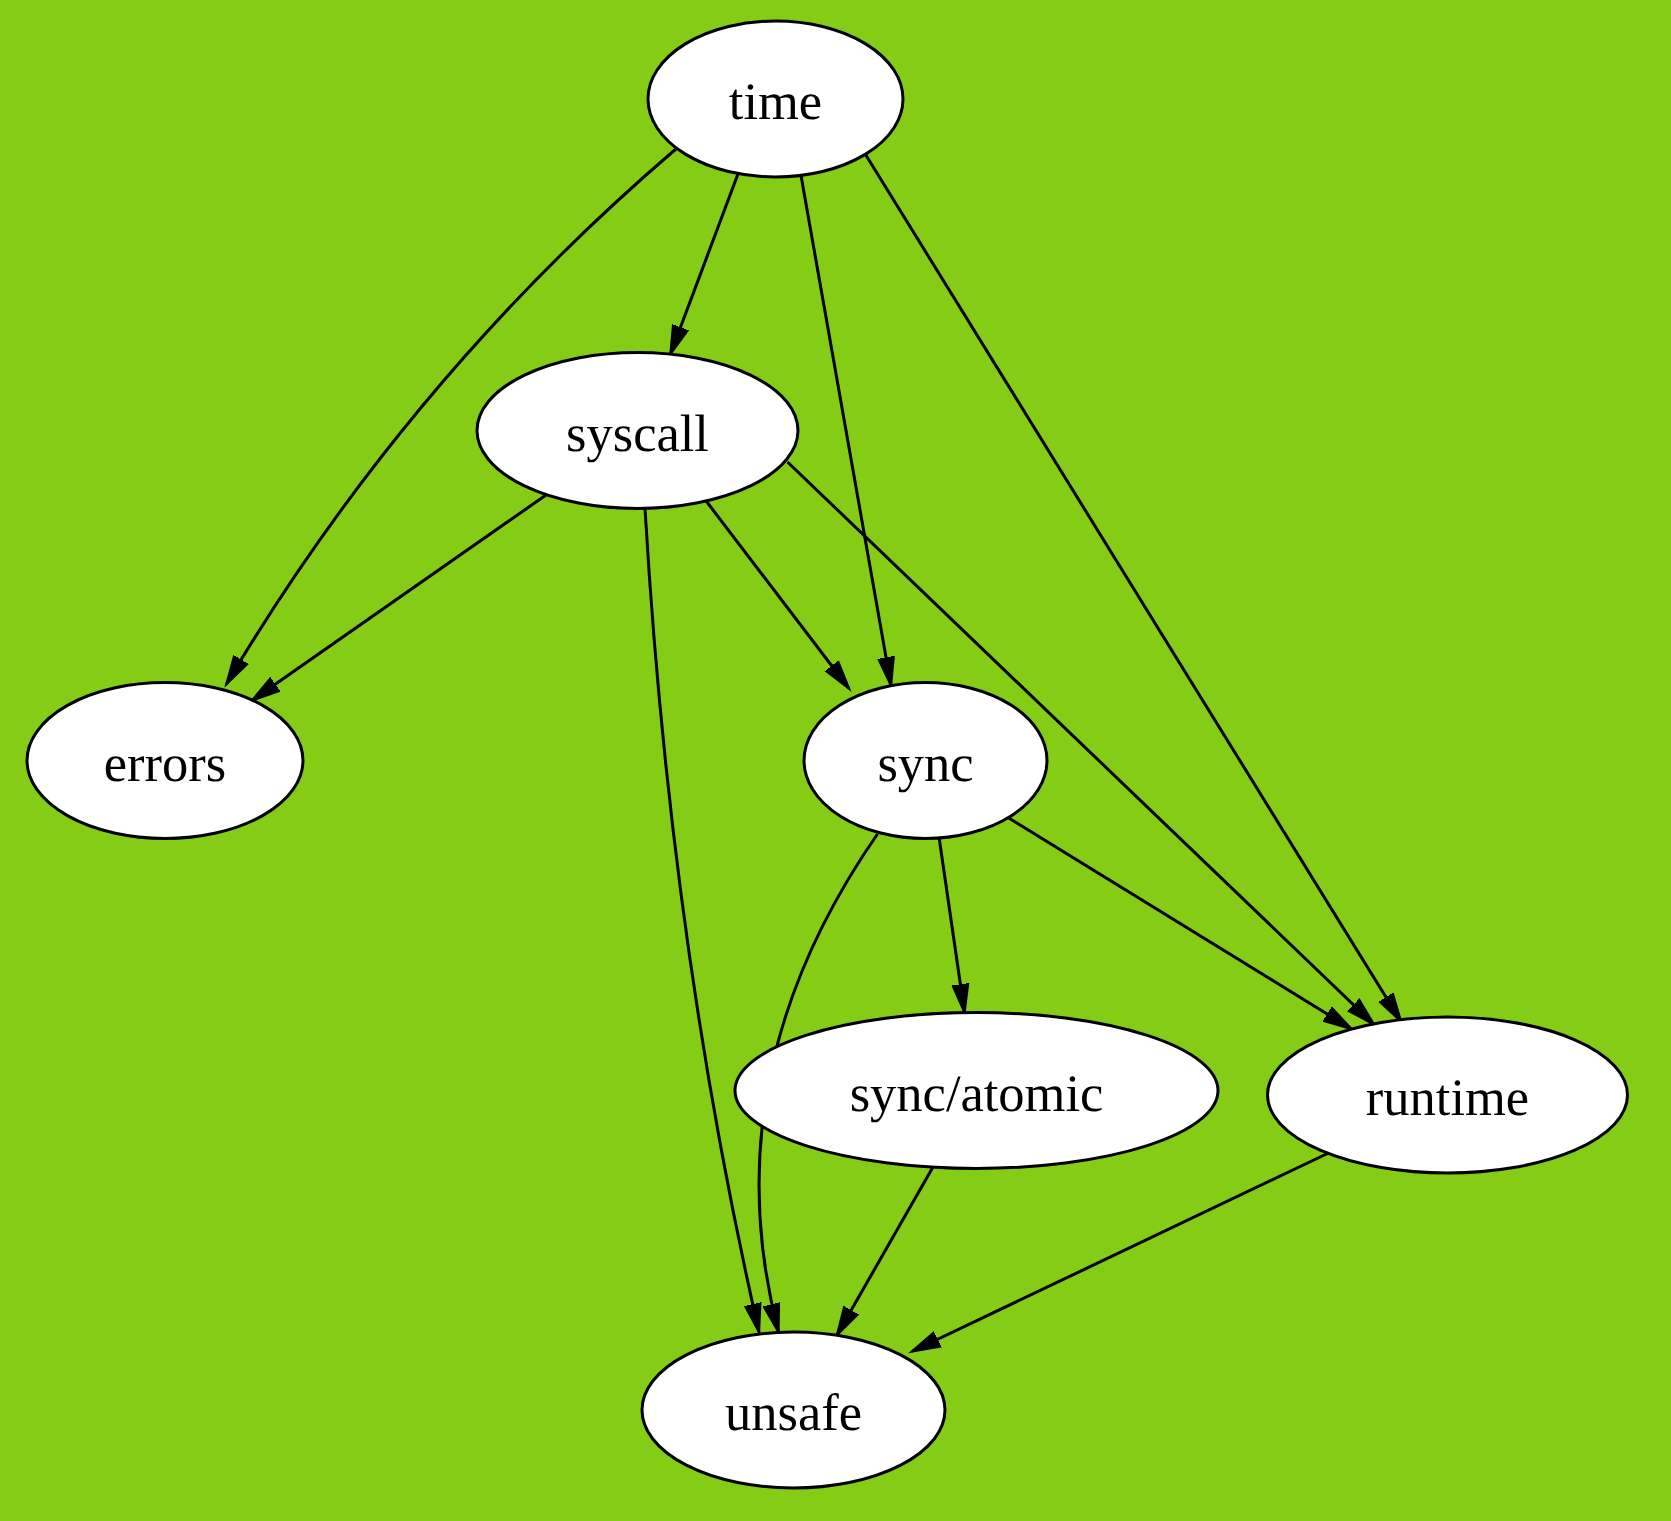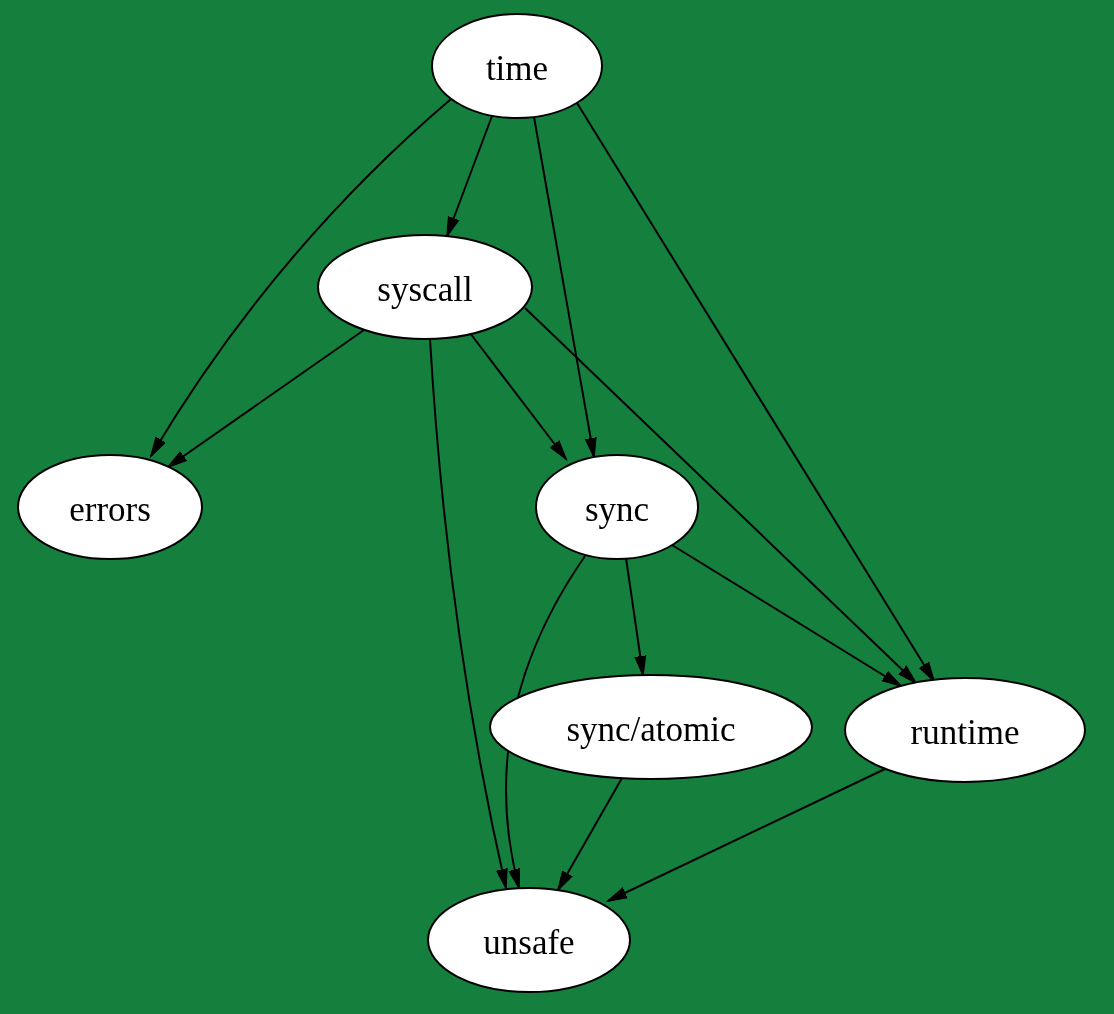--- a/index.html
+++ b/index.html
@@ -4,21 +4,21 @@
 <style>
   html, body {
     margin: 0;
     padding: 0;
     background: #ffffff;
   }
   .canvas {
     position: relative;
     width: 1114px;
     height: 1014px;
-    background: #15803d;
+    background: #84cc16;
     font-family: "Liberation Serif", "DejaVu Serif", serif;
   }
   svg {
     display: block;
     width: 1114px;
     height: 1014px;
   }
   .edge-path {
     fill: none;
     stroke: #000000;

